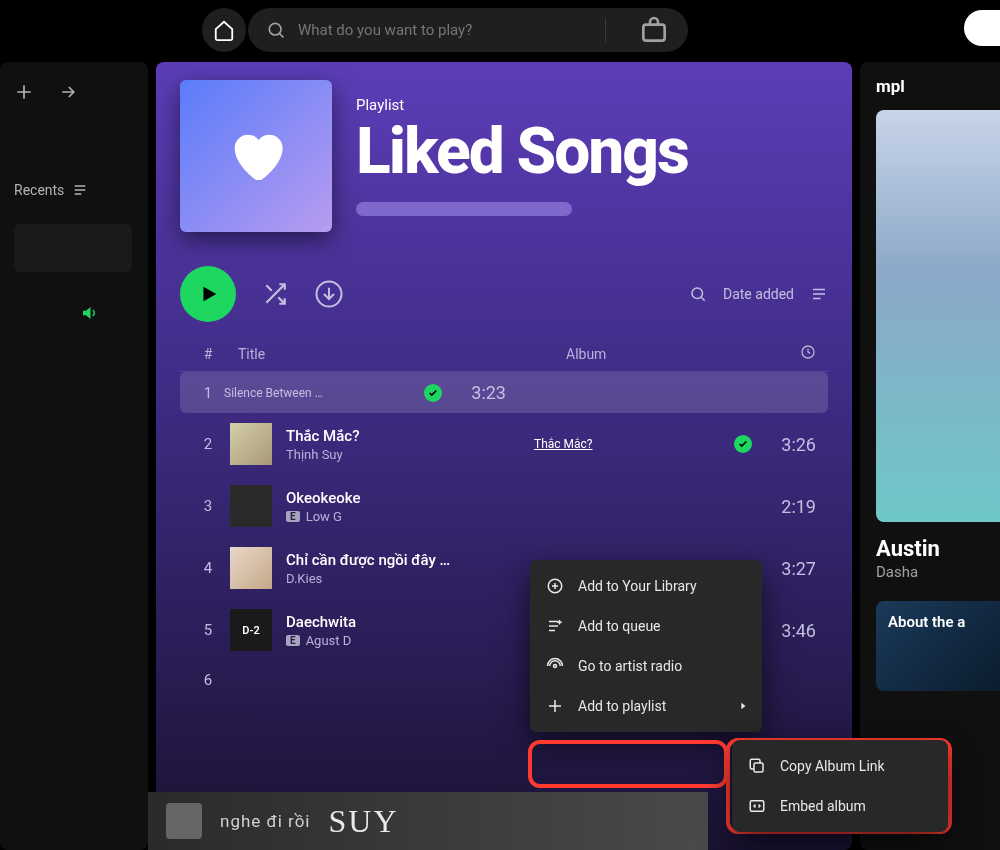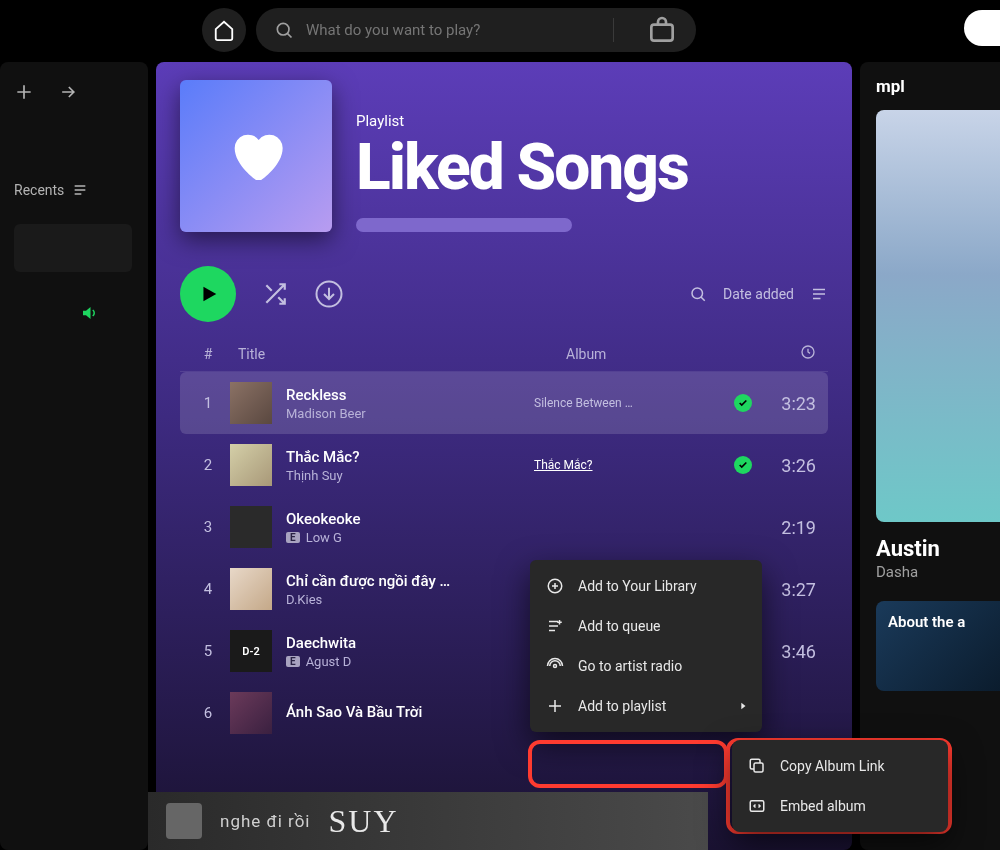--- a/index.html
+++ b/index.html
@@ -1,31 +1,31 @@
 <!DOCTYPE html>
 <html><head>
 <meta charset="utf-8">
 <style>
 *{margin:0;padding:0;box-sizing:border-box;font-family:-apple-system,BlinkMacSystemFont,"Segoe UI",Roboto,sans-serif}
 body{background:#000;color:#fff;width:1000px;height:850px;overflow:hidden;position:relative}
-.top-bar{height:60px;display:flex;align-items:center;padding:4px 12px;gap:10px}
+.top-bar{height:60px;display:flex;align-items:center;padding:4px 12px;gap:2px}
 .home-btn{width:44px;height:44px;background:#1f1f1f;border-radius:50%;display:flex;align-items:center;justify-content:center;margin-left:190px}
 .search-box{flex:0 0 440px;height:44px;background:#1f1f1f;border-radius:22px;display:flex;align-items:center;padding:0 18px;gap:12px;color:#a0a0a0}
 .search-box input{background:none;border:none;outline:none;color:#a0a0a0;font-size:15px;flex:1}
 .filter-btn{width:32px;height:32px;display:flex;align-items:center;justify-content:center;margin-left:20px;color:#a0a0a0}
 .divider-v{width:1px;height:24px;background:#3a3a3a}
 .top-right{position:absolute;right:0;top:10px;width:36px;height:36px;background:#fff;border-radius:50% 0 0 50%}
 .layout{display:flex;height:790px}
 .sidebar{width:148px;background:#101010;padding:20px 14px;display:flex;flex-direction:column;gap:20px;margin-top:2px;border-radius:8px}
 .sidebar-top{display:flex;align-items:center;gap:24px;color:#b3b3b3}
 .recents-row{display:flex;align-items:center;gap:8px;color:#b3b3b3;font-size:14px;margin-top:60px}
 .playlist-row{width:118px;height:48px;background:#1a1a1a;border-radius:6px;margin-top:6px}
 .vol-icon{color:#1ed760;margin-top:12px;margin-left:66px}
 .main{flex:1;margin:2px 8px 0 8px;border-radius:8px;overflow:hidden;background:linear-gradient(180deg,#5c3db8 0%,#3d2a80 45%,#1a1232 100%);position:relative;max-width:700px}
-.header{padding:18px 24px 20px 24px;display:flex;gap:24px;align-items:flex-end}
+.header{padding:18px 24px 20px 24px;display:flex;gap:24px;align-items:center}
 .cover{width:152px;height:152px;background:linear-gradient(135deg,#5a7cfa 0%,#b89cf0 100%);border-radius:6px;display:flex;align-items:center;justify-content:center;box-shadow:0 8px 24px rgba(0,0,0,0.5)}
 .cover svg{width:64px;height:64px;fill:#fff}
 .header-txt .sub{font-size:15px;color:#fff;margin-bottom:6px}
 .header-txt h1{font-size:64px;font-weight:800;letter-spacing:-2px;line-height:1}
 .header-txt .owner{width:216px;height:14px;background:#7e68cc;border-radius:8px;margin-top:18px}
 .controls{display:flex;align-items:center;gap:26px;padding:14px 24px}
 .play-btn{width:56px;height:56px;background:#1ed760;border-radius:50%;display:flex;align-items:center;justify-content:center}
 .ctrl-icon{color:#c3bfe0;display:flex}
 .controls-right{margin-left:auto;display:flex;align-items:center;gap:16px;color:#c3bfe0;font-size:14px}
 .list{padding:0 24px}
@@ -170,27 +170,20 @@
         <div class="col-dur">
           <svg width="16" height="16" viewBox="0 0 24 24" stroke="#b8b2d8" stroke-width="2" fill="none">
               <circle cx="12" cy="12" r="9"></circle>
               <path d="M12 7v5l3 2"></path>
             </svg>
         </div>
       </div>
       <div id="track-rows">
           <div class="track">
             <div class="num">1</div>
-    <div class="track-main">
-      <div class="thumb a"></div>
-      <div class="track-info">
-        <div class="name">Reckless</div>
-        <div class="artist">Madison Beer</div>
-      </div>
-    </div>
     <div class="album-col">Silence Between …</div>
     <span class="check">
               <svg width="10" height="10" viewBox="0 0 24 24" stroke="#000" stroke-width="4" fill="none">
                 <path d="M4 12l5 5L20 6"></path>
               </svg>
             </span>
     <div class="dur">3:23</div>
           </div>
           <div class="track">
             <div class="num">2</div>
@@ -243,27 +236,20 @@
         <div class="name">Daechwita</div>
         <div class="artist"><span class="e-badge">E</span>Agust D</div>
       </div>
     </div>
     <div class="album-col"></div>
     <span style="width:32px"></span>
     <div class="dur">3:46</div>
           </div>
           <div class="track">
             <div class="num">6</div>
-    <div class="track-main">
-      <div class="thumb f"></div>
-      <div class="track-info">
-        <div class="name">Ánh Sao Và Bầu Trời</div>
-        <div class="artist"></div>
-      </div>
-    </div>
     <div class="album-col"></div>
     <span style="width:32px"></span>
     <div class="dur"></div>
           </div>
         </div>
     </div>
   </div>
 
   <div class="right-panel">
     <h3>mpl</h3>

